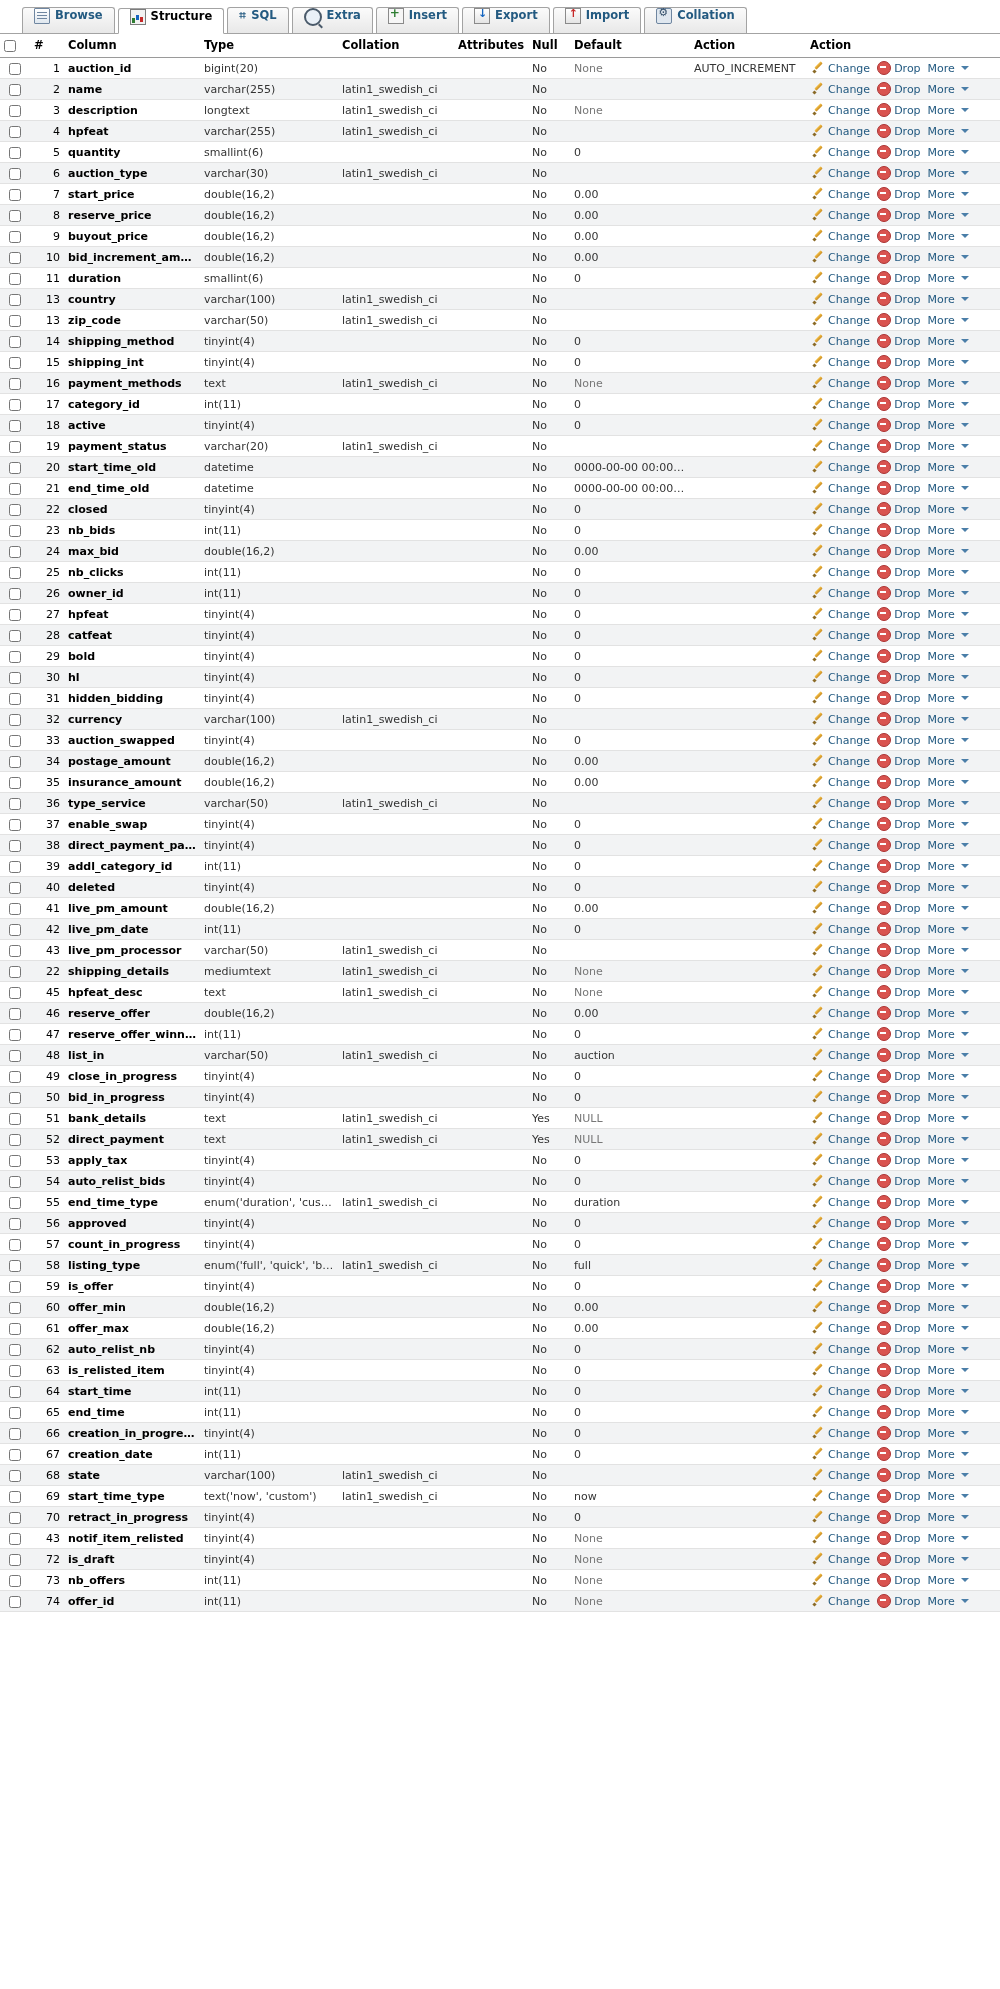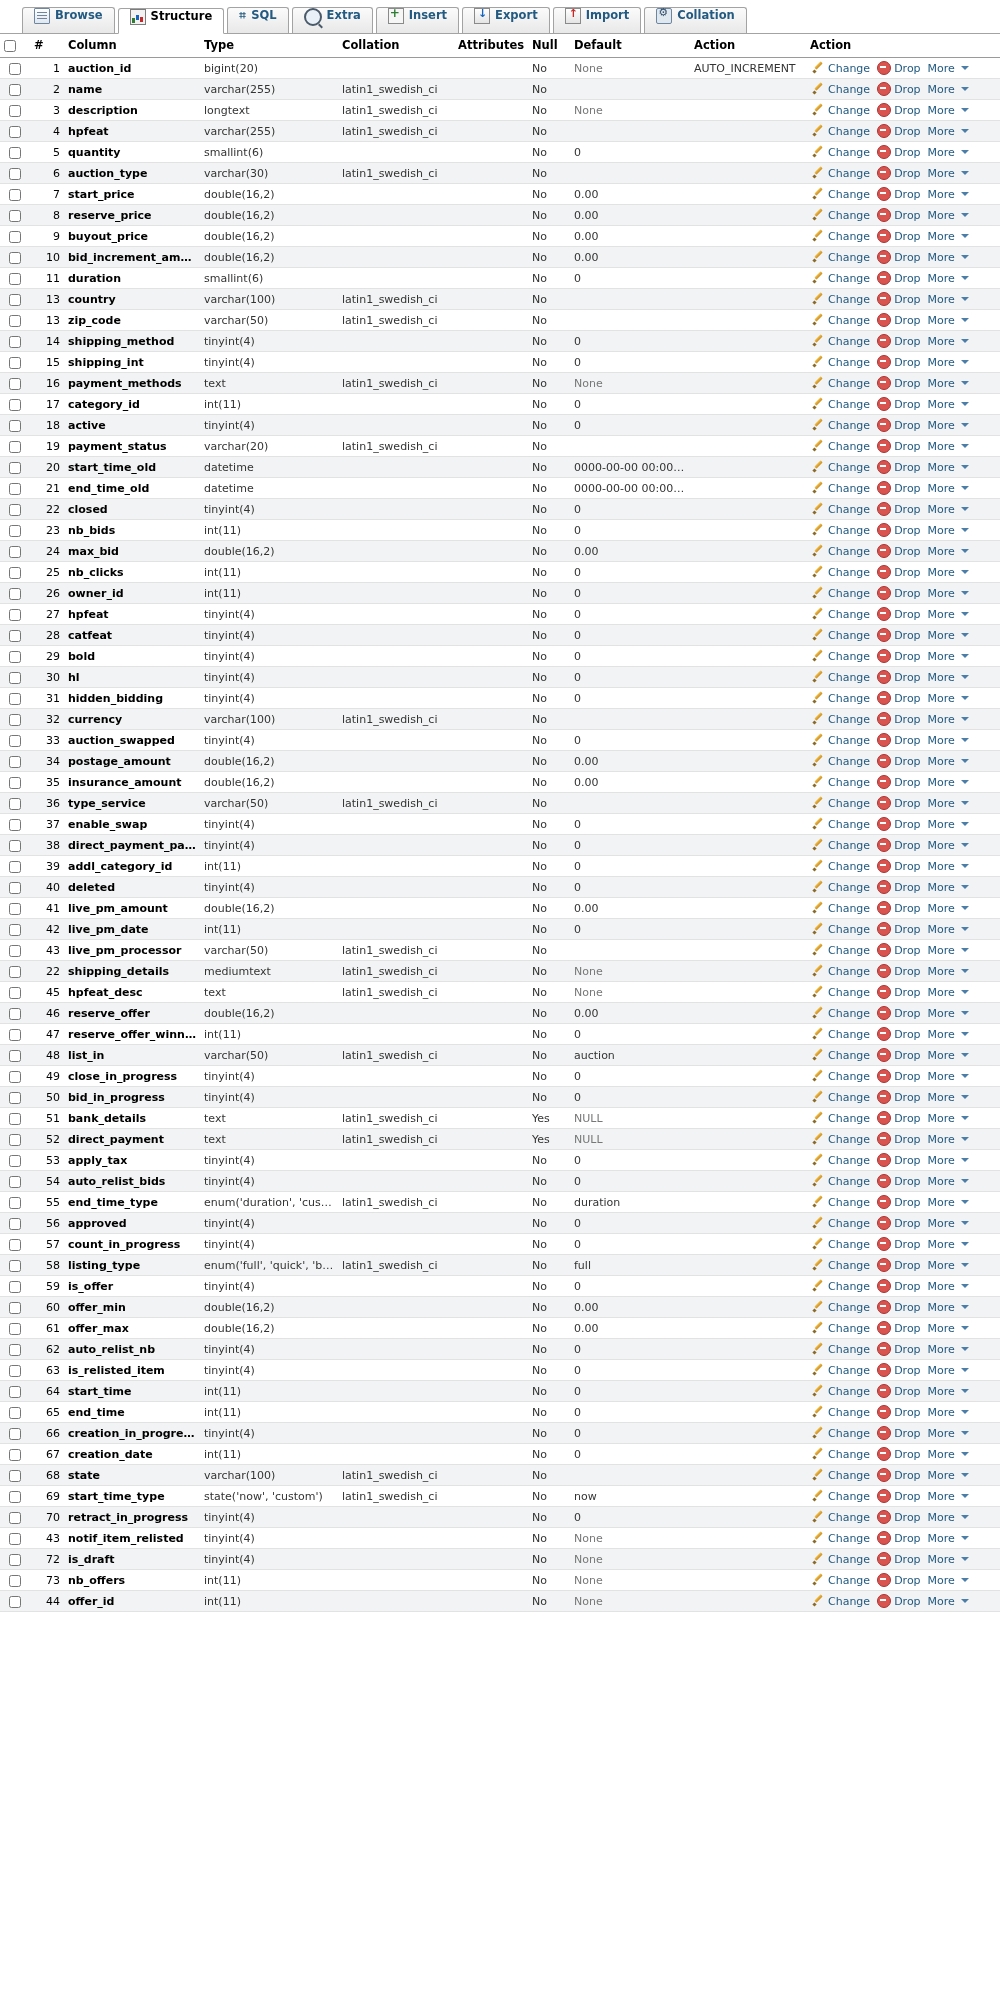--- a/index.html
+++ b/index.html
@@ -2040,21 +2040,21 @@
                 <span class="more">More</span>
                 <span class="caret"></span>
               </span>
             </div>
           </td>
         </tr>
         <tr class="odd">
           <td class="c-chk"><input type="checkbox" class="rowchk" style=""></td>
           <td class="c-num">69</td>
           <td class="c-col">start_time_type</td>
-          <td class="c-type">state('now', 'custom')</td>
+          <td class="c-type">text('now', 'custom')</td>
           <td class="c-coll">latin1_swedish_ci</td>
           <td class="c-attr"></td>
           <td class="c-null">No</td>
           <td class="c-def">now</td>
           <td class="c-extra"></td>
           <td class="c-act">
             <div class="actions">
               <span class="act act-gap">
                 <span class="ic-pencil"></span>
                 <span>Change</span>
@@ -2173,21 +2173,21 @@
               </span>
               <span class="act act-gap">
                 <span class="more">More</span>
                 <span class="caret"></span>
               </span>
             </div>
           </td>
         </tr>
         <tr class="even">
           <td class="c-chk"><input type="checkbox" class="rowchk" style=""></td>
-          <td class="c-num">44</td>
+          <td class="c-num">74</td>
           <td class="c-col">offer_id</td>
           <td class="c-type">int(11)</td>
           <td class="c-coll"></td>
           <td class="c-attr"></td>
           <td class="c-null">No</td>
           <td class="c-def null-italic">None</td>
           <td class="c-extra"></td>
           <td class="c-act">
             <div class="actions">
               <span class="act act-gap">

